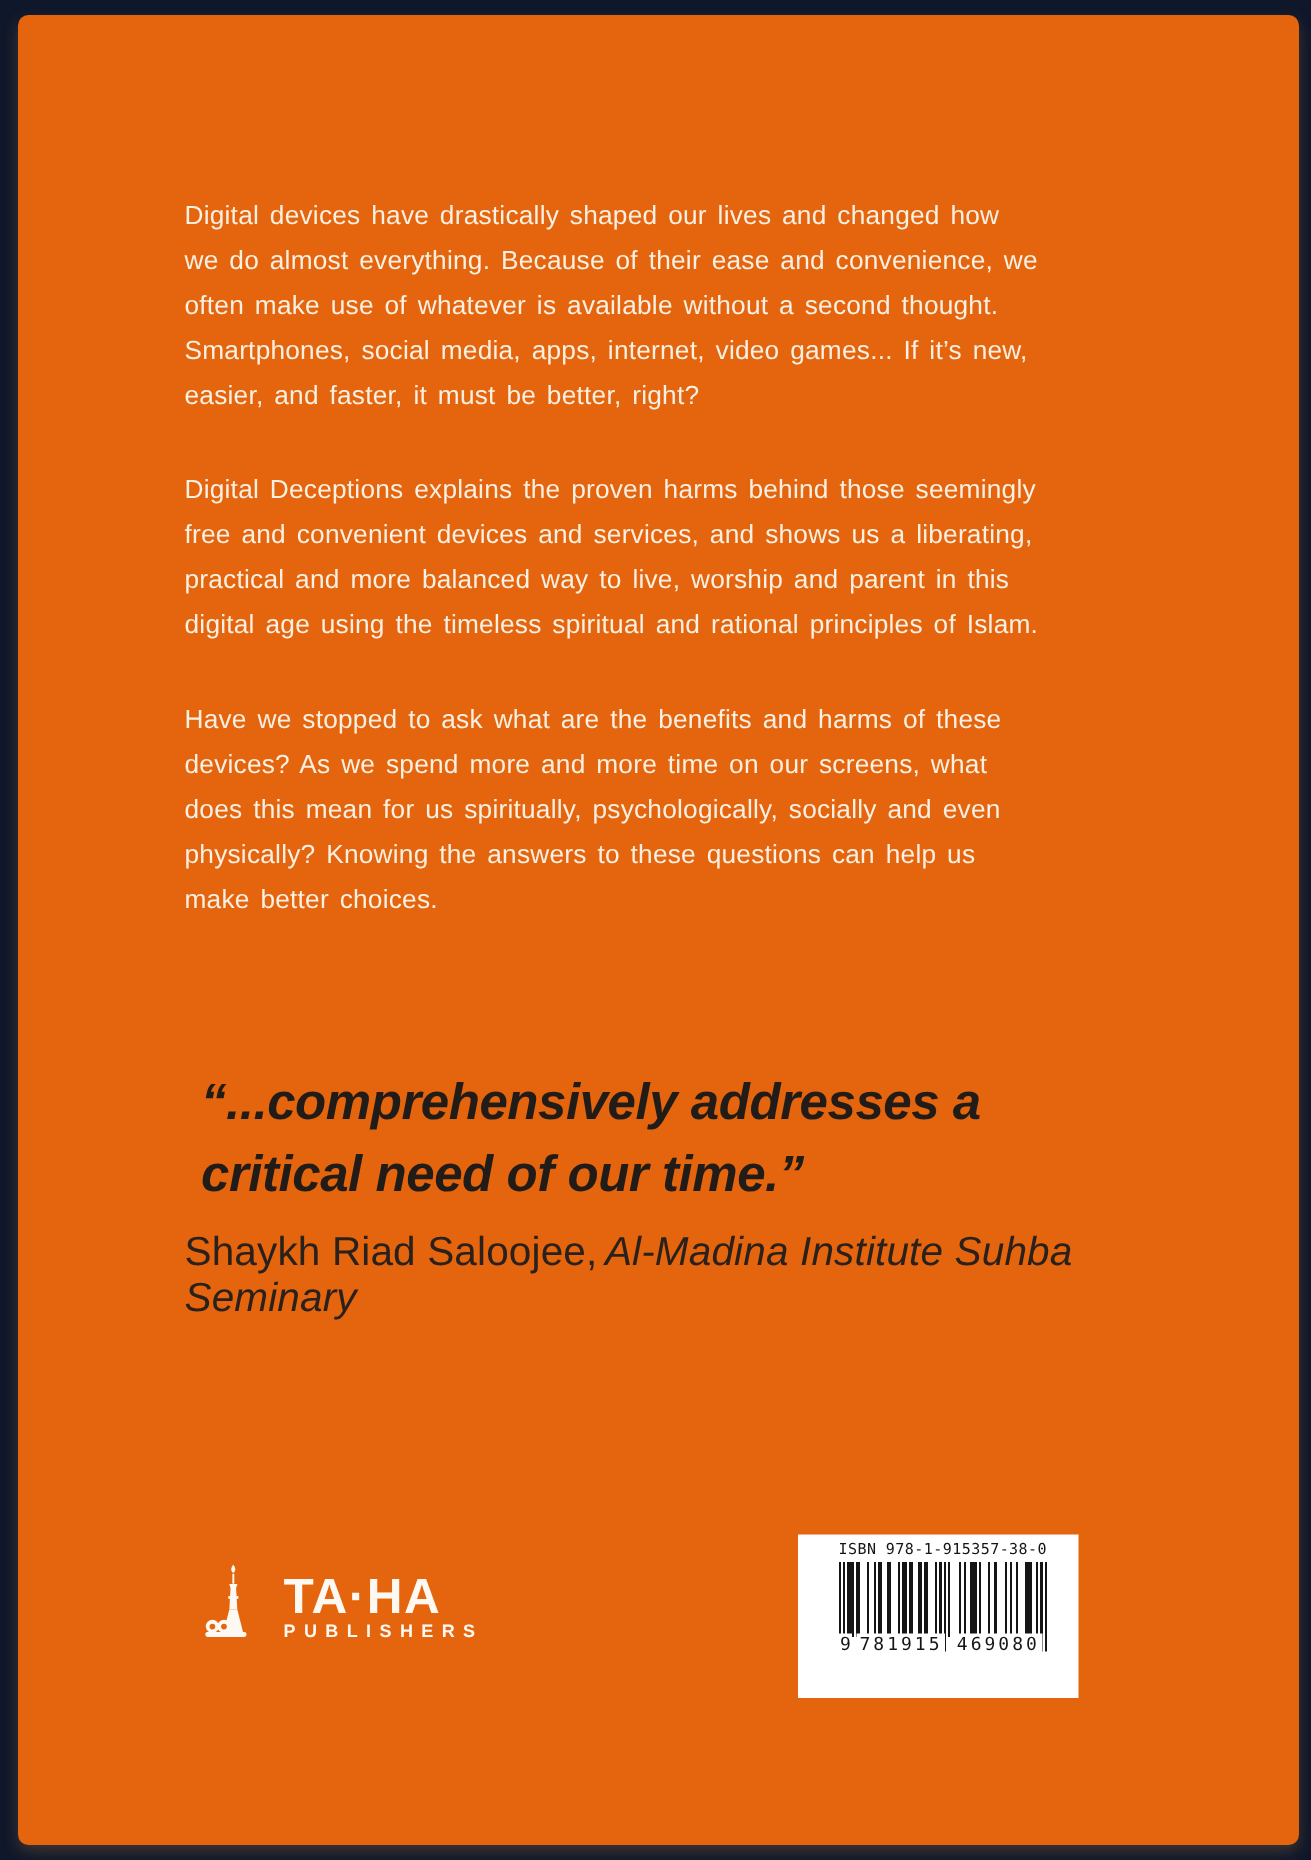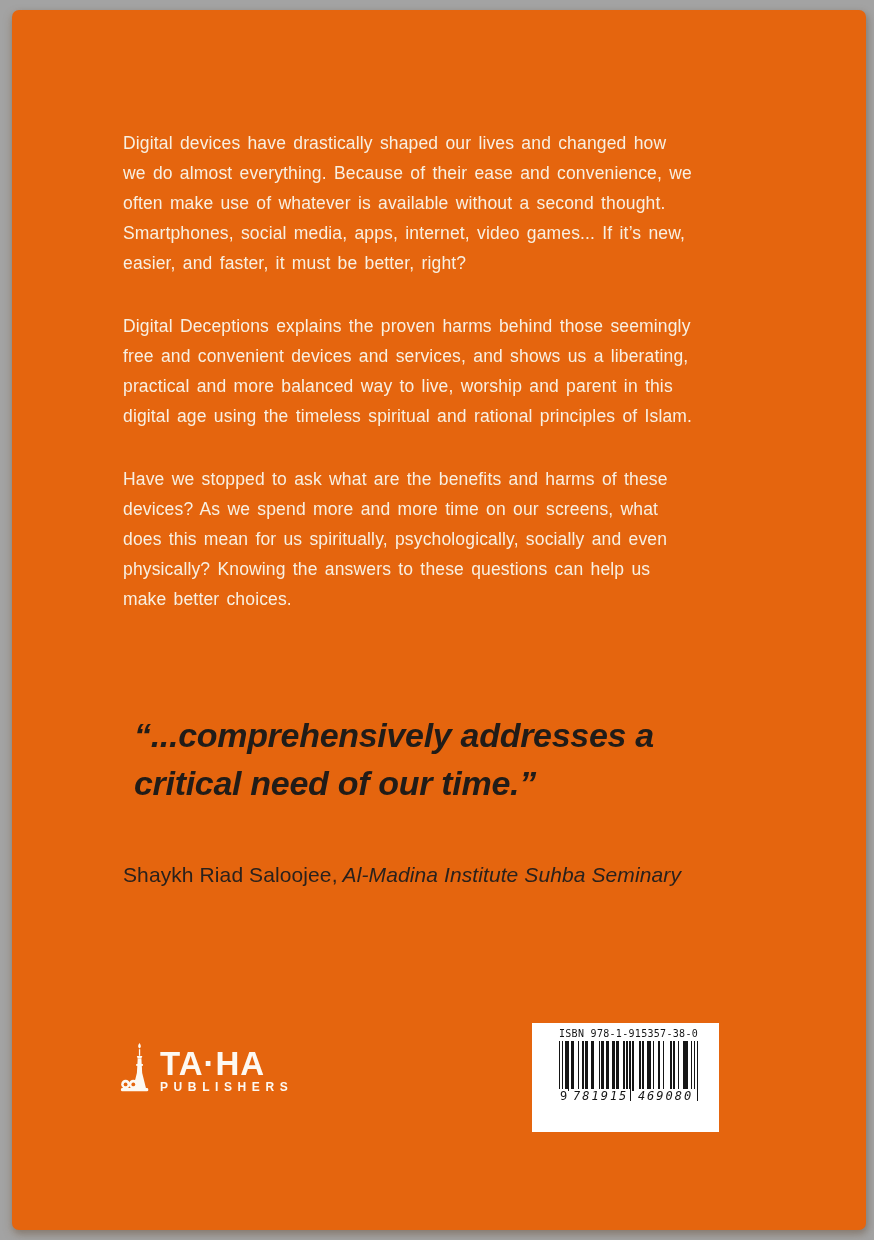--- a/index.html
+++ b/index.html
@@ -6,21 +6,21 @@
     --orange:#E5650E;
     --body-text:#F8F0E2;
     --quote-text:#211C18;
     --barcode-bg:#FFFFFF;
   }
   *{box-sizing:border-box;}
   html,body{margin:0;padding:0;background:#FDFDFD;}
   .page{
     position:relative;
     width:874px;height:1240px;
-    background:#a3a3a3;
+    background:#0f172a;
     font-family:"Liberation Sans",sans-serif;
     overflow:hidden;
   }
   .cover{
     position:absolute;left:12px;top:10px;
     width:854px;height:1220px;
     background:var(--orange);
     border-radius:7px;
     box-shadow:0 4px 10px rgba(130,100,70,.45), 2px 3px 6px rgba(0,0,0,.15);
   }
@@ -43,31 +43,30 @@
     font-size:34px;
     line-height:48px;
     font-weight:bold;
     font-style:italic;
     letter-spacing:-.3px;
     color:var(--quote-text);
     white-space:pre-line;
   }
   .review-attribution{
     position:absolute;left:111px;top:809px;width:640px;
-    font-size:21px;
+    font-size:27px;
     color:#2A211C;
     letter-spacing:.1px;
-    margin-top:44px;
   }
   .review-attribution .name{margin-right:5px;}
   .review-attribution .aff{font-style:italic;}
   
   .publisher{
-    position:absolute;left:108px;top:1033px;
-    display:flex;align-items:center;gap:9px;
+    position:absolute;left:124px;top:1033px;
+    display:flex;align-items:center;gap:22px;
   }
   .pub-icon{display:block;width:31px;height:54px;}
   .pub-icon .wh{fill:#FDF9F2;}
   .pub-icon .hole{fill:var(--orange);}
   .pub-text{display:flex;flex-direction:column;}
   .pub-name{
     font-size:33px;font-weight:bold;line-height:1;
     letter-spacing:1px;color:#FDF9F2;
   }
   .pub-sub{
@@ -91,21 +90,21 @@
   .bars{display:block;width:139px;height:60px;margin:2px auto 0 auto;}
   .ean-digits{
     display:flex;align-items:flex-end;
     width:139px;margin:-12px auto 0 auto;
     font-family:"DejaVu Sans Mono",monospace;
     font-size:12px;color:#151515;
   }
   .ean-digits .g0{background:var(--barcode-bg);padding:0 1px;}
   .ean-digits .grp{
     flex:1;text-align:center;letter-spacing:2px;
-    background:var(--barcode-bg);margin:0 3px;font-style:italic;
+    background:var(--barcode-bg);margin:0 3px;
   }
 </style>
 </head>
 <body>
 
 <div class="page">
   <div class="cover">
 
     <div class="blurb">
       <p>Digital devices have drastically shaped our lives and changed how

